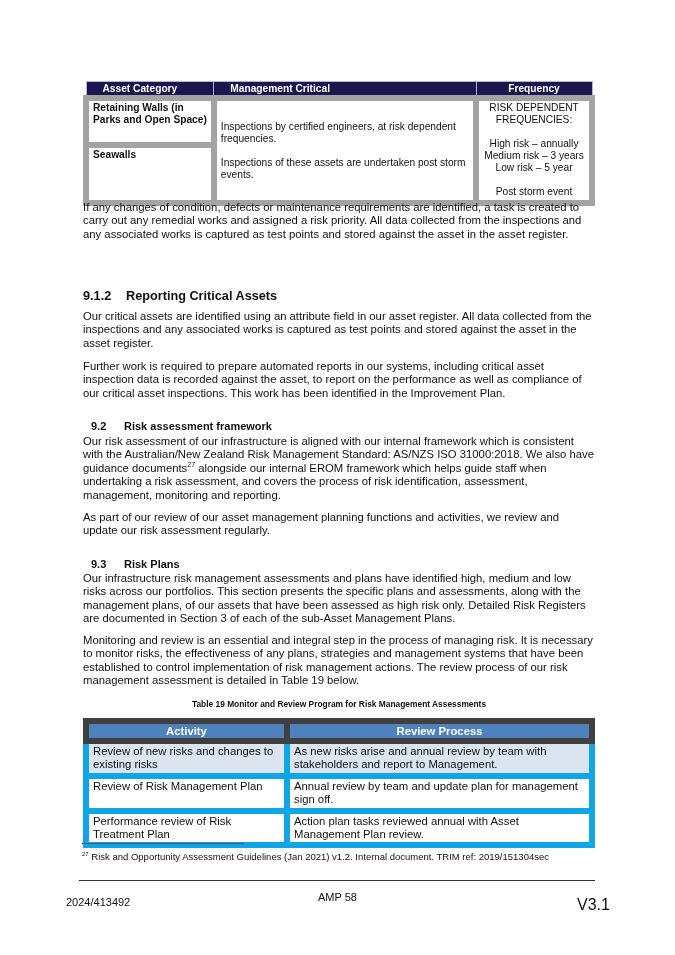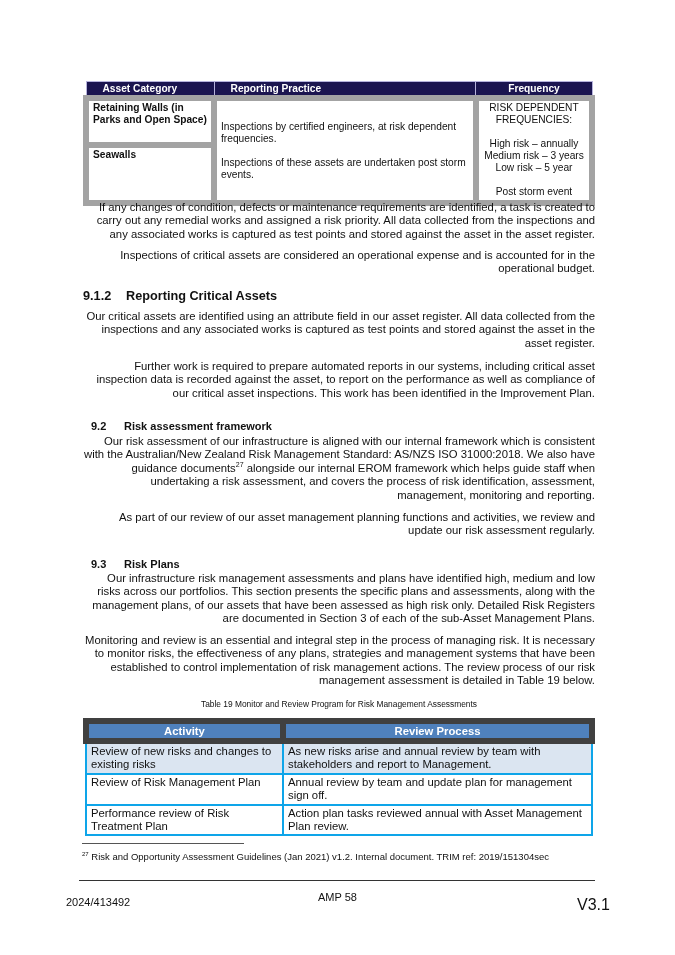--- a/index.html
+++ b/index.html
@@ -12,57 +12,57 @@
         font-size: 10.2px; line-height: 12px; }
   .t1 th { background: #1b1550; color: #fff; font-weight: bold; text-align: left;
            padding: 0 16px; height: 13px; border: 1px solid #b6b3dc; }
   .t1 th.freq { text-align: center; margin-top: 40px; }
   .t1 td { border: 6px solid #a3a3a3; vertical-align: top; padding: 1px 4px; }
   .t1 td.cat { font-weight: bold; width: 118px; }
   .t1 td.mp { width: 262px; vertical-align: middle; }
   .t1 td.fr { text-align: center; width: 104px; }
   .t1 .gap { display: block; height: 12px; }
 
-  .txt { position: absolute; left: 83px; width: 512px; font-size: 11.3px; line-height: 13.4px; margin: 0; text-align: right; }
+  .txt { position: absolute; left: 83px; width: 512px; font-size: 11.3px; line-height: 13.4px; margin: 0; }
   .h3 { position: absolute; left: 83px; font-size: 12.7px; font-weight: bold; margin: 0; }
   .h2 { position: absolute; left: 83px; font-size: 11px; font-weight: bold; margin: 8px; }
   .h3 .num, .h2 .num { display: inline-block; }
   .h3 .num { width: 43px; }
   .h2 .num { width: 33px; }
   sup { font-size: 7px; line-height: 0; }
 
   .caption { position: absolute; left: 83px; width: 512px; top: 699px; text-align: center;
-             font-size: 8.4px; font-weight: normal; }
+             font-size: 8.4px; font-weight: bold; }
 
   .t2 { position: absolute; left: 83px; top: 718px; width: 512px; border-collapse: collapse;
         font-size: 11.3px; line-height: 13.4px; }
   .t2 th { background: #4f81bd; color: #fff; font-weight: bold; text-align: center; height: 14px;
            padding: 0 4px; border: 6px solid #404040; font-size: 11.3px; line-height: 13px; }
-  .t2 td { border: 2px solid #0ea5e9; padding: 1px 4px; vertical-align: top; }
+  .t2 td { border: 6px solid #0ea5e9; padding: 1px 4px; vertical-align: top; }
   .t2 td.act { width: 187px; }
   .t2 tr.shade td { background: #dbe5f1; }
 
   .fn-rule { position: absolute; left: 82px; top: 843px; width: 162px; height: 0; border-top: 1px solid #555; }
   .footnote { position: absolute; left: 82px; top: 851px; font-size: 9.5px; color: #111; }
   .footnote sup { font-size: 6px; }
   .foot-rule { position: absolute; left: 79px; top: 880px; width: 516px; height: 0; border-top: 1px solid #333; }
   .foot-left { position: absolute; left: 66px; top: 896px; font-size: 11px; }
   .foot-center { position: absolute; left: 0; width: 675px; top: 891px; text-align: center; font-size: 11px; }
   .foot-right { position: absolute; left: 577px; top: 896px; font-size: 16px; }
 </style>
 </head>
 <body>
 
 <div class="page">
 
   <table class="t1">
     <thead>
       <tr>
         <th>Asset Category</th>
-        <th>Reporting Practice</th>
+        <th>Management Critical</th>
         <th class="freq">Frequency</th>
       </tr>
     </thead>
     <tbody>
       <tr style="height:47px;">
         <td class="cat">Retaining Walls (in Parks and Open Space)</td>
         <td class="mp" rowspan="2">
           <span>Inspections by certified engineers, at risk dependent frequencies.</span>
           <span class="gap"></span>
           <span>Inspections of these assets are undertaken post storm events.</span>
@@ -77,21 +77,20 @@
           <div>Post storm event</div>
         </td>
       </tr>
       <tr style="height:58px;">
         <td class="cat">Seawalls</td>
       </tr>
     </tbody>
   </table>
 
   <p class="txt" style="top:201px;">If any changes of condition, defects or maintenance requirements are identified, a task is created to carry out any remedial works and assigned a risk priority. All data collected from the inspections and any associated works is captured as test points and stored against the asset in the asset register.</p>
-  <p class="txt" style="top:249px;">Inspections of critical assets are considered an operational expense and is accounted for in the operational budget.</p>
 
   <h3 class="h3" style="top:289px;">
     <span class="num">9.1.2</span><span>Reporting Critical Assets</span>
   </h3>
   <p class="txt" style="top:310px;">Our critical assets are identified using an attribute field in our asset register. All data collected from the inspections and any associated works is captured as test points and stored against the asset in the asset register.</p>
   <p class="txt" style="top:360px;">Further work is required to prepare automated reports in our systems, including critical asset inspection data is recorded against the asset, to report on the performance as well as compliance of our critical asset inspections. This work has been identified in the Improvement Plan.</p>
 
   <h2 class="h2" style="top:412px;">
     <span class="num">9.2</span><span>Risk assessment framework</span>
   </h2>

